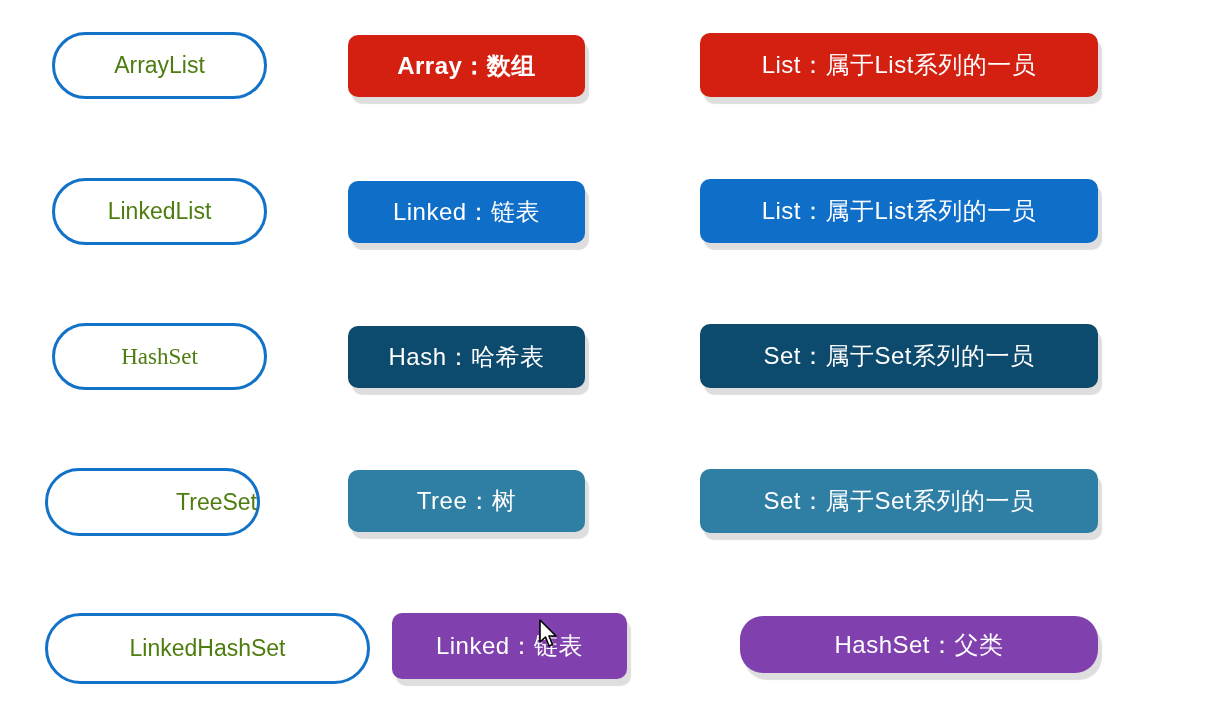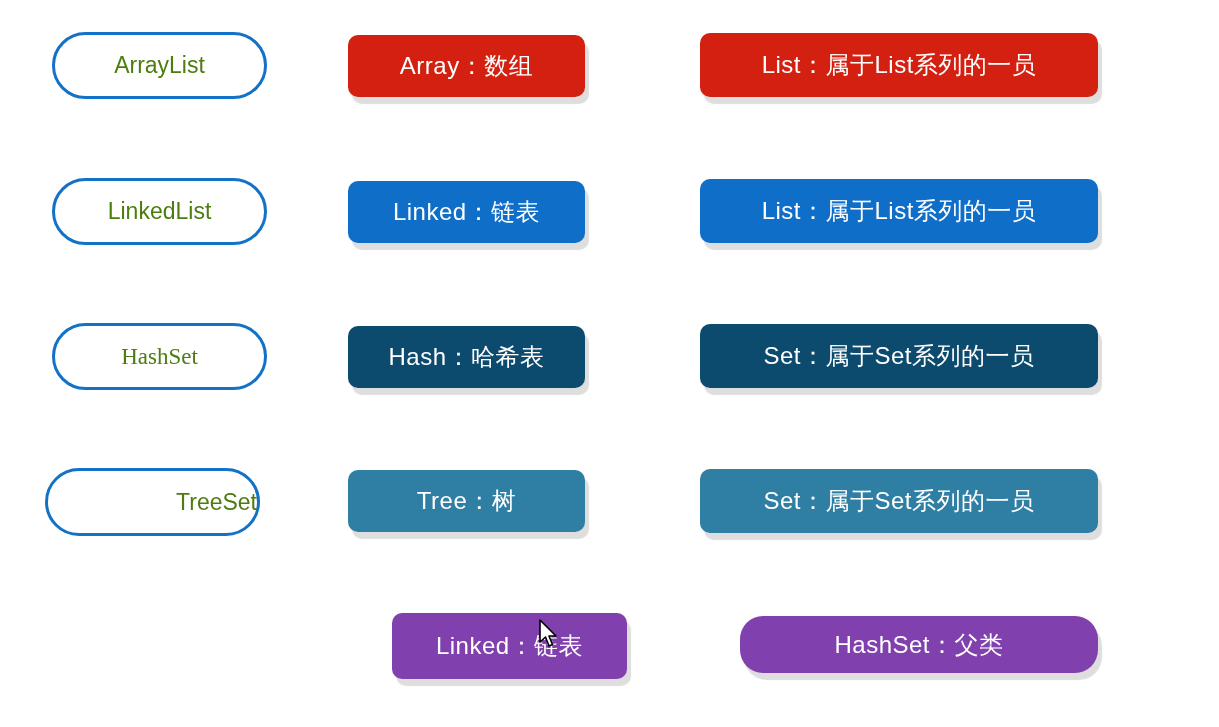--- a/index.html
+++ b/index.html
@@ -20,21 +20,21 @@
     box-shadow:4px 7px 1px #dedede;box-sizing:border-box;letter-spacing:.5px;
   }
   .red   {background:#d32011;}
   .blue  {background:#0f6ec8;}
   .orange{background:#0c4a6e;text-align:right;}
   .teal  {background:#2e7fa3;}
   .purple{background:#8040ad;}
 
   
   .r1c1{left:52px;top:32px;width:215px;height:67px;}
-  .r1c2{left:348px;top:35px;width:237px;height:62px;}
+  .r1c2{left:348px;top:35px;width:237px;height:62px;font-weight:bold;}
   .r1c3{left:700px;top:33px;width:398px;height:64px;}
   
   .r2c1{left:52px;top:178px;width:215px;height:67px;}
   .r2c2{left:348px;top:181px;width:237px;height:62px;}
   .r2c3{left:700px;top:179px;width:398px;height:64px;}
   
   .r3c1{left:52px;top:323px;width:215px;height:67px;font-family:Liberation Serif, serif;}
   .r3c2{left:348px;top:326px;width:237px;height:62px;}
   .r3c3{left:700px;top:324px;width:398px;height:64px;}
   
@@ -86,20 +86,23 @@
   <div class="pill r4c1">
     <span>TreeSet</span>
   </div>
   <div class="box teal r4c2">
     <span>Tree：树</span>
   </div>
   <div class="box teal r4c3">
     <span>Set：属于Set系列的一员</span>
   </div>
 
+  <div class="pill r5c1">
+    <span>LinkedHashSet</span>
+  </div>
   <div class="box purple r5c2">
     <span>Linked：链表</span>
   </div>
   <div class="box purple r5c3">
     <span>HashSet：父类</span>
   </div>
 
   <svg class="cursor" viewBox="0 0 22 30">
     <polygon points="1,1 1,23 6.5,18 10,27 13.5,25.5 10,17 17,17" fill="#ffffff" stroke="#000000" stroke-width="1.6" stroke-linejoin="round"></polygon>
   </svg>

